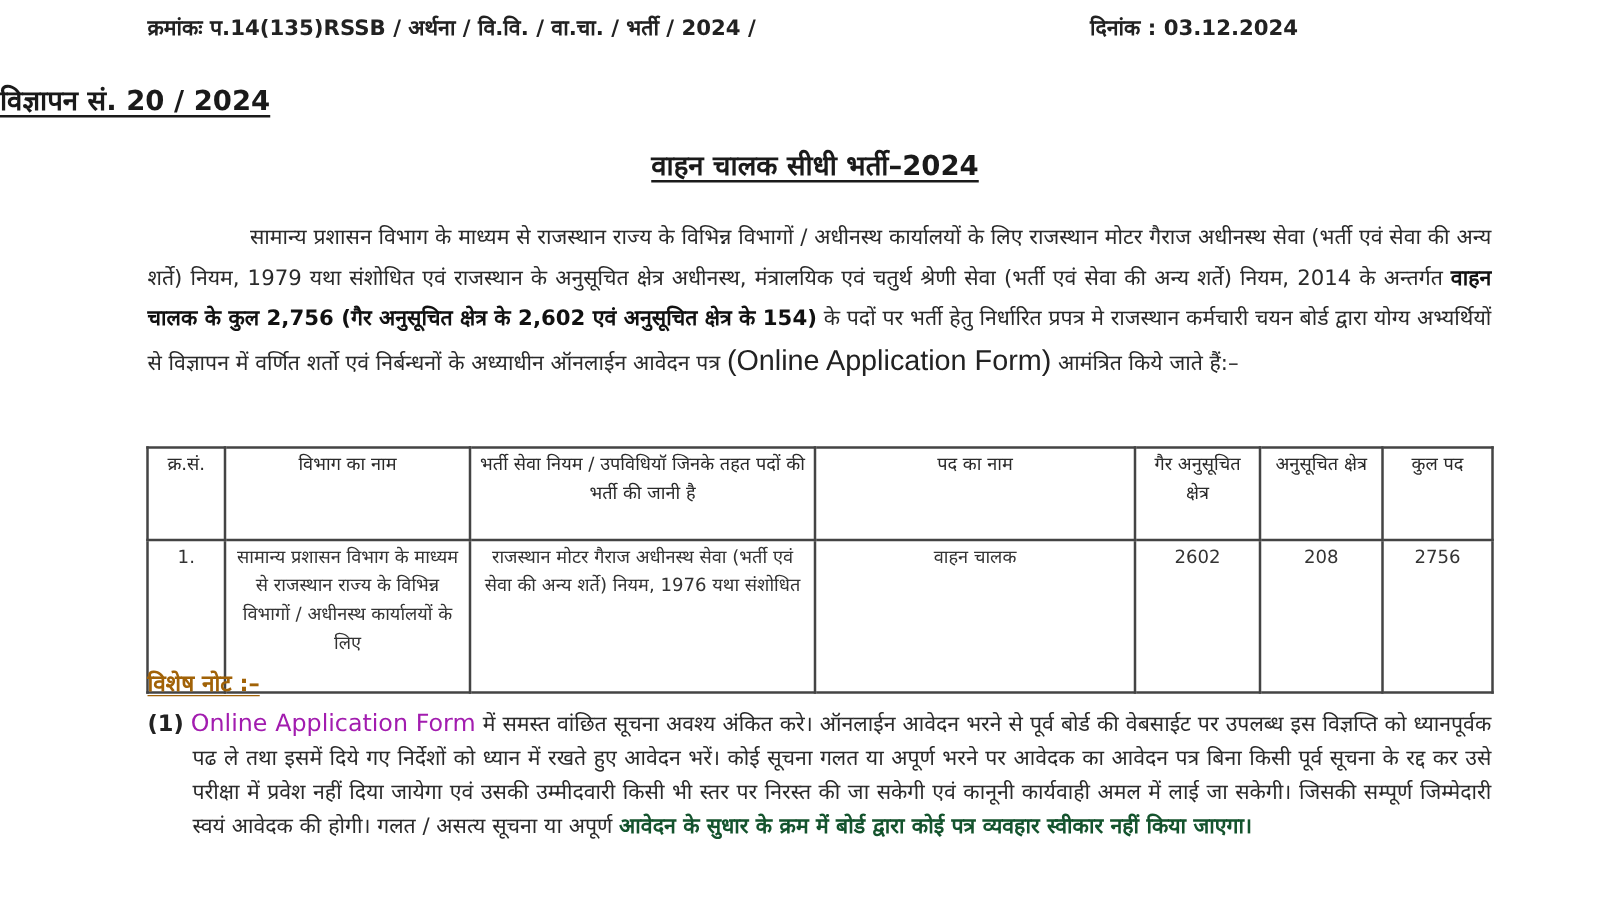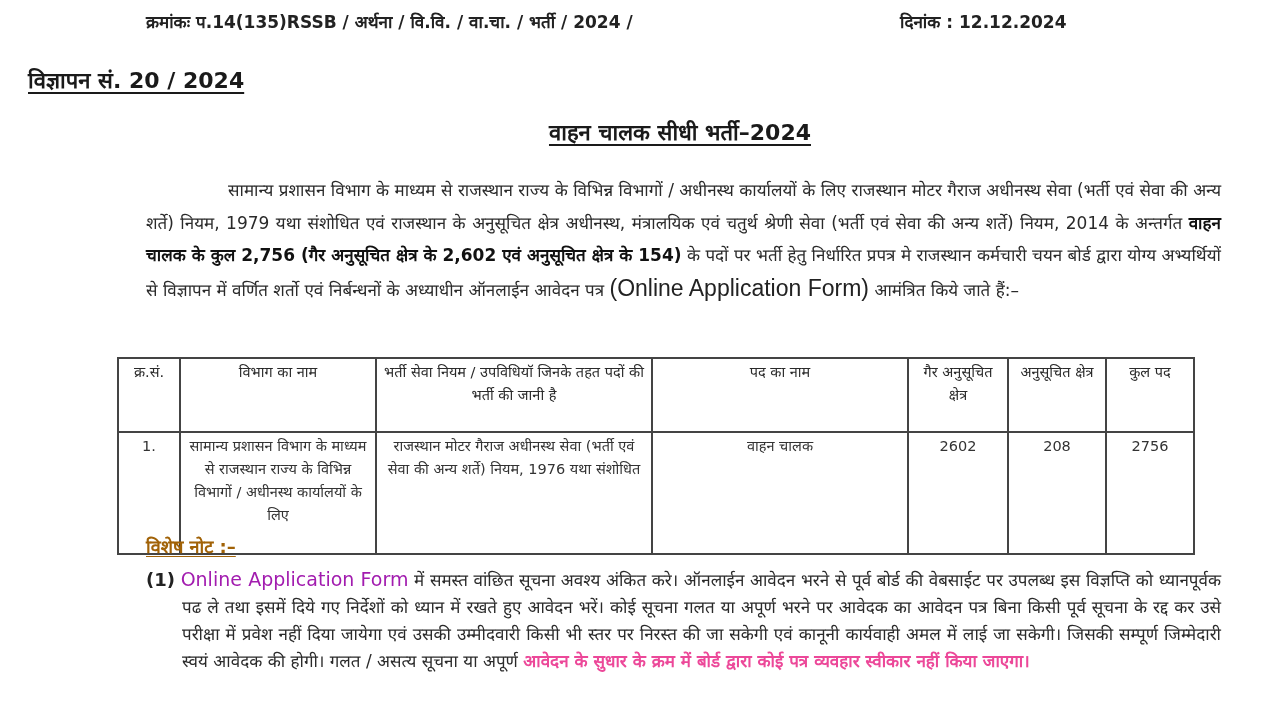--- a/index.html
+++ b/index.html
@@ -1,20 +1,20 @@
 <!DOCTYPE html>
 <html><head>
 <meta charset="utf-8">
 <style>
   html, body { margin:0; padding:0; }
   body {
     width:1280px; height:720px; overflow:hidden; background:#ffffff;
     color:#1a1a1a; font-family:"DejaVu Sans", sans-serif; position:relative;
   }
-  .abs { position:absolute;margin-left:28px; }
+  .abs { position:absolute; }
   .hdr-ref { left:118px; top:10px; font-size:17px; font-weight:bold; color:#222; }
   .hdr-date { left:872px; top:10px; font-size:17px; font-weight:bold; color:#222; }
   .title1 { left:0; width:1280px; top:64px; font-size:22px; font-weight:bold; }
   .title2 { left:0; width:1280px; top:116px; text-align:center; font-size:22px; font-weight:bold;padding-left:12px; }
   .title1 span, .title2 span { text-decoration:underline; text-decoration-thickness:2px; text-underline-offset:4px; }
   .para { left:118px; width:1075px; top:174px; font-size:17px; line-height:32.5px; text-align:justify; color:#2a2a2a; }
   .para .ind { display:inline-block; width:82px; }
   .para b { color:#111; }
   .para .en { font-family:Liberation Sans, sans-serif; font-size:23px; color:#222; }
   table.posts {
@@ -25,29 +25,29 @@
     border:2px solid #444; vertical-align:top; text-align:center; padding:2px 4px; line-height:23px;
   }
   table.posts th { font-weight:normal; height:68px; color:#2a2a2a; }
   table.posts td { height:116px; }
   .note-head { left:118px; top:534px; font-size:18px; font-weight:bold; color:#a16207;text-align:center; }
   .note-head span { text-decoration:underline; text-underline-offset:3px; }
   .note { left:118px; width:1075px; top:566px; font-size:17px; line-height:27px; color:#2a2a2a; text-align:justify; }
   .note .num { font-size:18px; font-weight:bold; color:#222; }
   .note .en { font-size:19px; color:#a21caf; }
   .note .hang { padding-left:36px; display:block; text-indent:-36px; }
-  .note b { color:#ec4899; }
+  .note b { color:#14532d; }
 </style>
 </head>
 <body>
 
 <div class="abs hdr-ref">क्रमांकः प.14(135)RSSB / अर्थना / वि.वि. / वा.चा. /  भर्ती / 2024 /</div>
 <div class="abs hdr-date">
   <span>दिनांक :</span>
-  <span>12.12.2024</span>
+  <span>03.12.2024</span>
 </div>
 
 <div class="abs title1"><span>विज्ञापन सं. 20 / 2024</span></div>
 <div class="abs title2"><span>वाहन चालक सीधी भर्ती–2024</span></div>
 
 <div class="abs para"><span class="ind"></span><span>सामान्य प्रशासन विभाग के माध्यम से राजस्थान राज्य के विभिन्न विभागों / अधीनस्थ कार्यालयों के लिए राजस्थान मोटर गैराज अधीनस्थ सेवा (भर्ती एवं सेवा की अन्य शर्ते) नियम, 1979 यथा संशोधित एवं राजस्थान के अनुसूचित क्षेत्र अधीनस्थ, मंत्रालयिक एवं चतुर्थ श्रेणी सेवा (भर्ती एवं सेवा की अन्य शर्ते) नियम, 2014 के अन्तर्गत </span><b>वाहन चालक के कुल 2,756 (गैर अनुसूचित क्षेत्र के 2,602 एवं अनुसूचित क्षेत्र के 154)</b><span> के पदों पर भर्ती हेतु निर्धारित प्रपत्र मे राजस्थान कर्मचारी चयन बोर्ड द्वारा योग्य अभ्यर्थियों से विज्ञापन में वर्णित शर्तो एवं निर्बन्धनों के अध्याधीन ऑनलाईन आवेदन पत्र </span><span class="en">(Online Application Form)</span><span> आमंत्रित किये जाते हैं:–</span></div>
 
 <table class="posts">
   <colgroup>
     <col style="width:62px">

